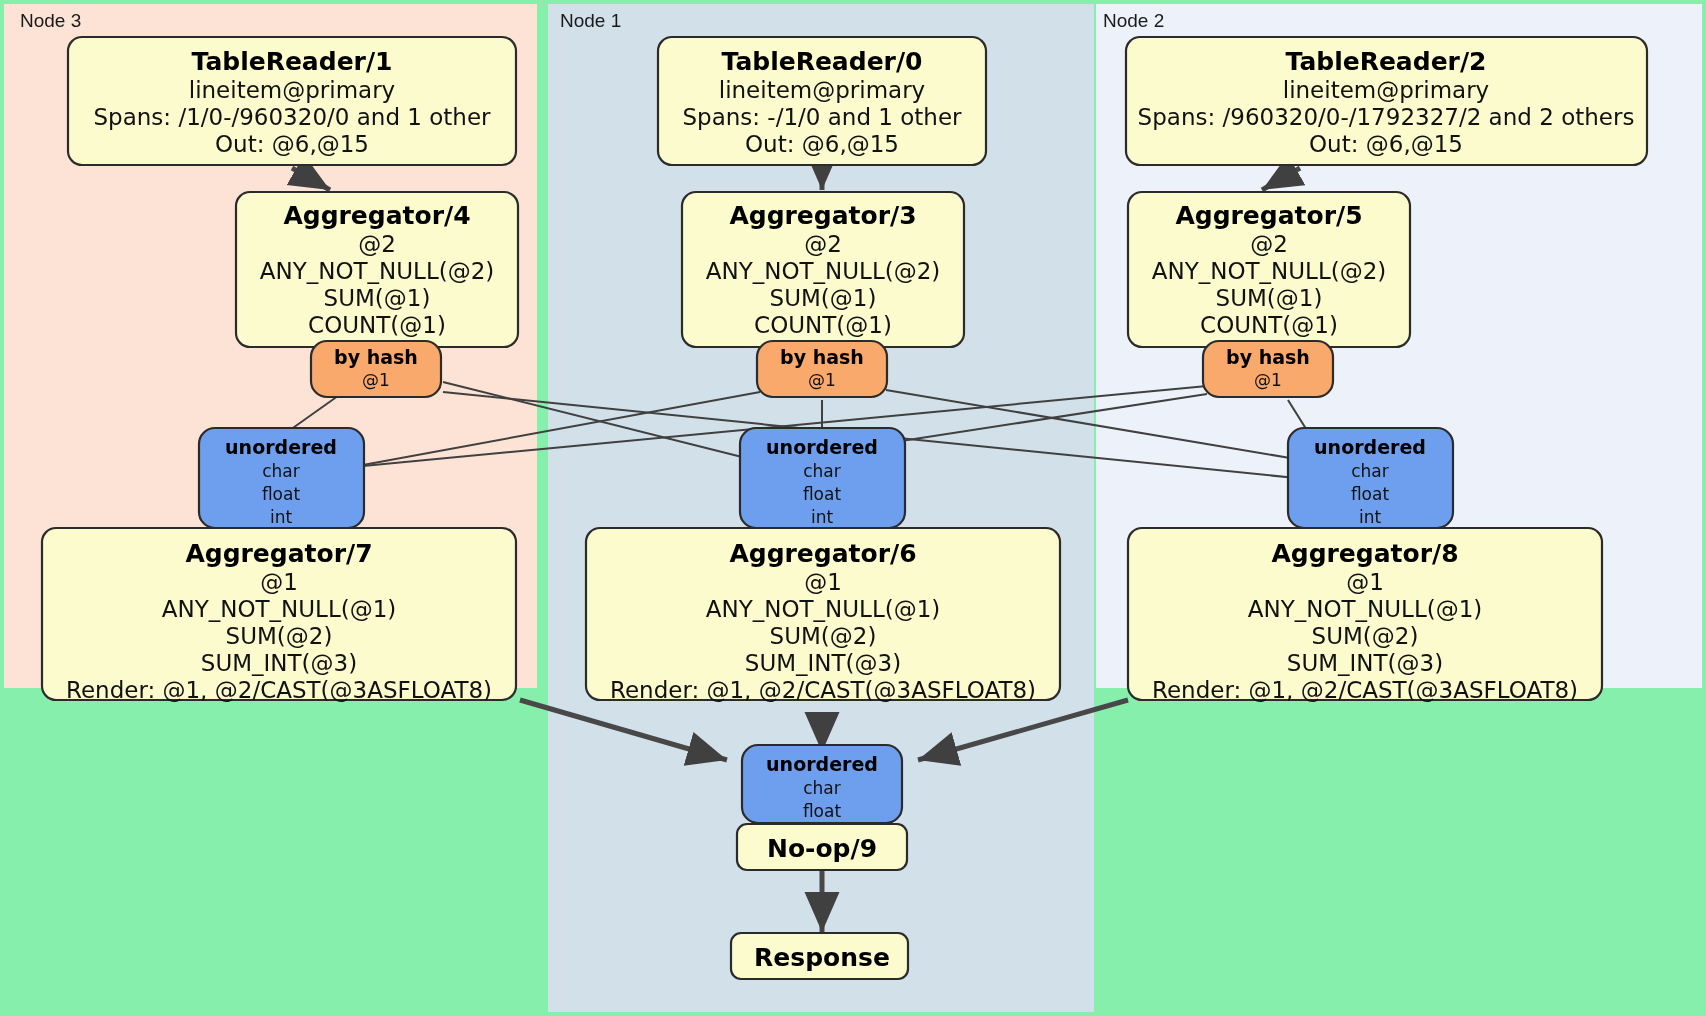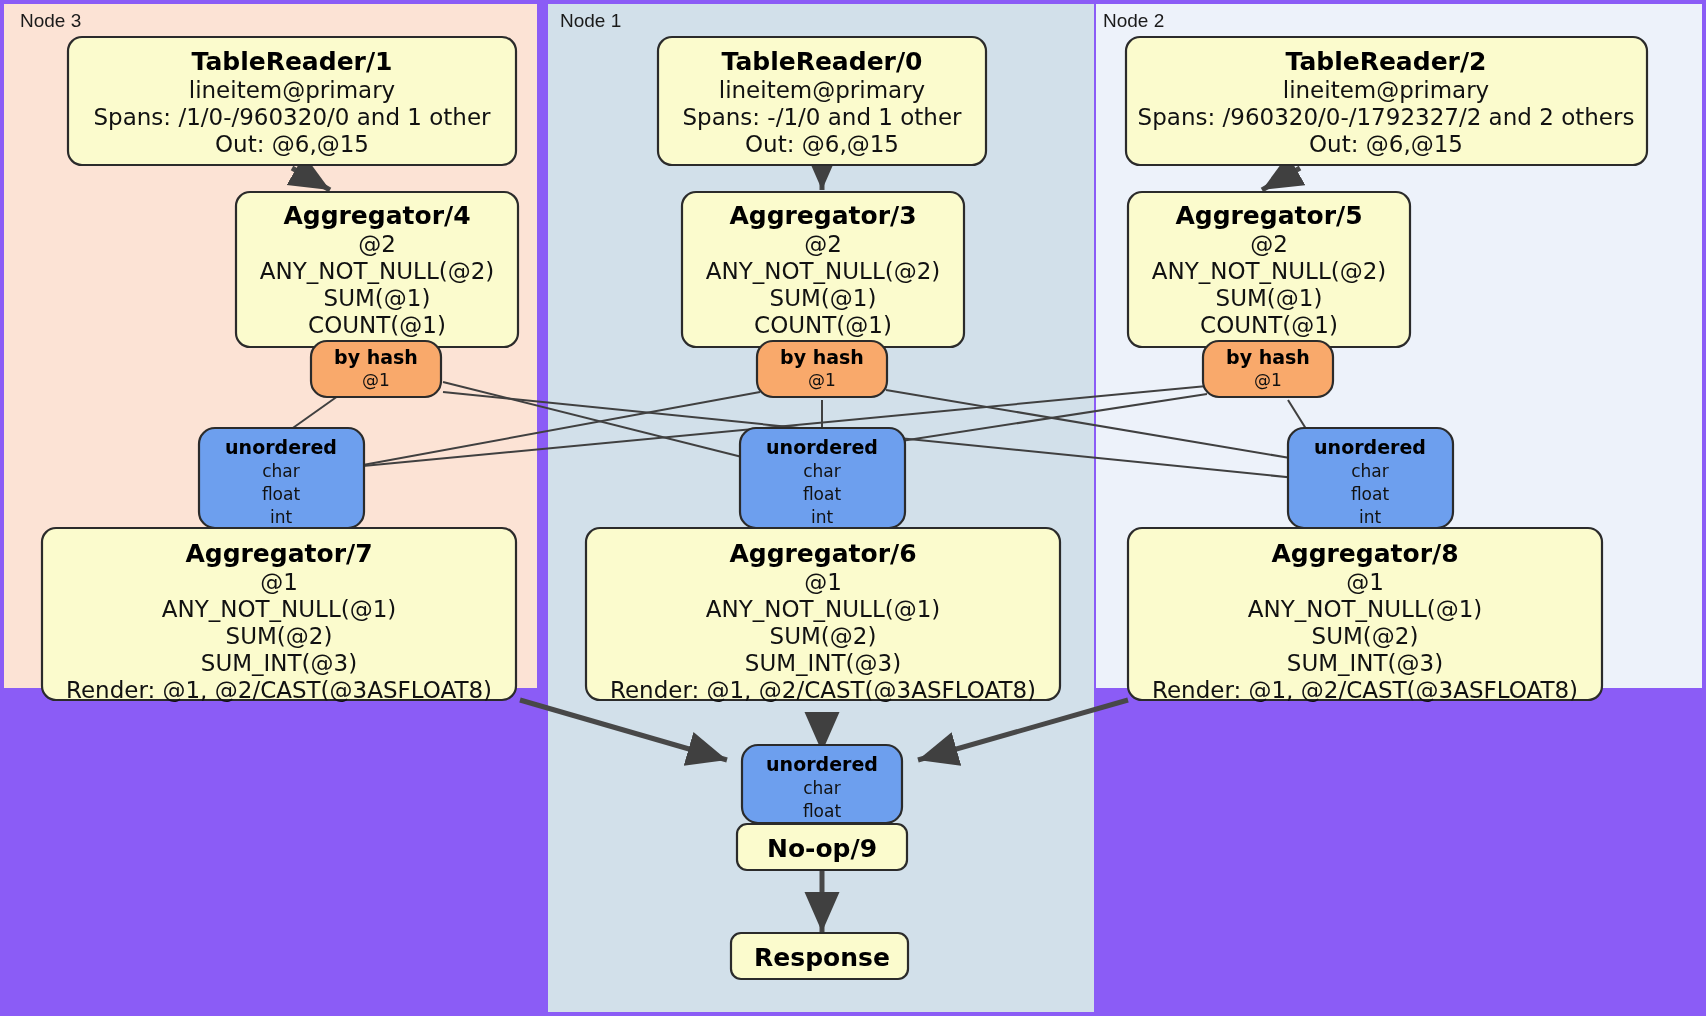--- a/index.html
+++ b/index.html
@@ -10,21 +10,21 @@
   body {
     font-family: "DejaVu Sans", sans-serif;
     width: 1706px;
     height: 1016px;
     overflow: hidden;
   }
   #stage {
     position: relative;
     width: 1706px;
     height: 1016px;
-    background: #8b5cf6;
+    background: #86efac;
   }
   svg.layer {
     position: absolute;
     left: 0;
     top: 0;
     width: 1706px;
     height: 1016px;
   }
   .node-label {
     font-family: "Liberation Sans", sans-serif;

